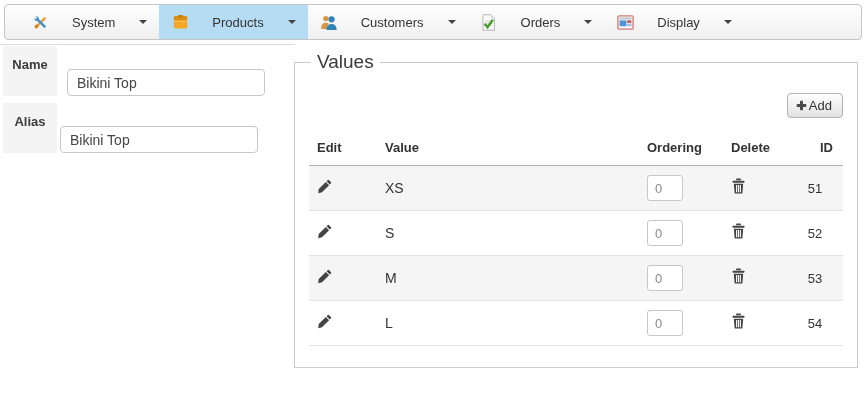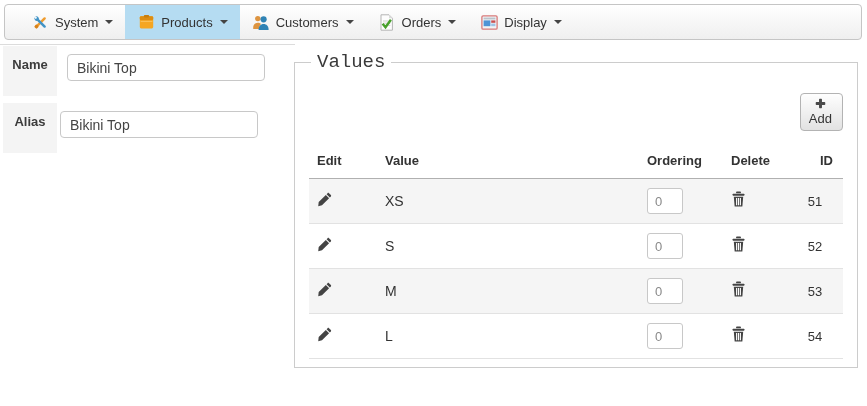--- a/index.html
+++ b/index.html
@@ -19,21 +19,21 @@
     border: 1px solid #c5c5c5;
     border-radius: 4px;
     background: linear-gradient(#ffffff, #efefef);
     display: flex;
     align-items: stretch;
     padding-left: 14px;
   }
   .menu-item {
     display: flex;
     align-items: center;
-    gap: 6px;
+    gap: 23px;
     padding: 0 12px;
     font-size: 13px;
     color: #333;
     cursor: pointer;
     white-space: nowrap;
   }
   .menu-item.active { background: #b5dcf2; }
   .mi-icon { display: inline-flex; width: 18px; height: 17px; align-items: center; justify-content: center; }
   .caret {
     width: 0; height: 0; margin-left: 1px;
@@ -42,21 +42,21 @@
     border-top: 4px solid #444;
   }
 
   
   .left-form {
     position: absolute;
     left: 0; top: 44px; width: 295px;
     border-top: 1px solid #dcdcdc;
     padding-top: 1px;
   }
-  .form-row { display: flex; margin-bottom: 7px; }
+  .form-row { display: flex; margin-bottom: 7px; align-items: flex-end; }
   .form-label {
     width: 54px; height: 50px;
     margin-left: 3px;
     background: #f4f4f4;
     font-size: 13px; font-weight: bold; color: #3c3c3c;
     display: flex; justify-content: center;
     padding-top: 11px;
   }
   .form-input {
     height: 27px;
@@ -79,36 +79,34 @@
     left: 294px; top: 51px; width: 564px; height: 317px;
     border: 1px solid #cccccc;
     padding: 0 14px;
     background: #fff;
   }
   .values-fieldset legend {
     font-size: 19px;
     color: #3a3a3a;
     padding: 0 6px;
     margin-left: 2px;
-    font-family: Liberation Mono, monospace;
   }
   .add-row { text-align: right; margin-top: 20px; }
   .add-button {
     display: inline-flex;
     align-items: center;
     gap: 2px;
     padding: 4px 10px 4px 8px;
     border: 1px solid #b3b3b3;
     border-radius: 4px;
     background: linear-gradient(#fefefe, #e2e2e2);
     font-size: 13px;
     color: #333;
     font-family: "Liberation Sans", sans-serif;
     cursor: pointer;
-    flex-direction: column;
   }
 
   
   .values-table {
     width: 100%;
     margin-top: 16px;
     border-collapse: collapse;
     table-layout: fixed;
   }
   .values-table th {

